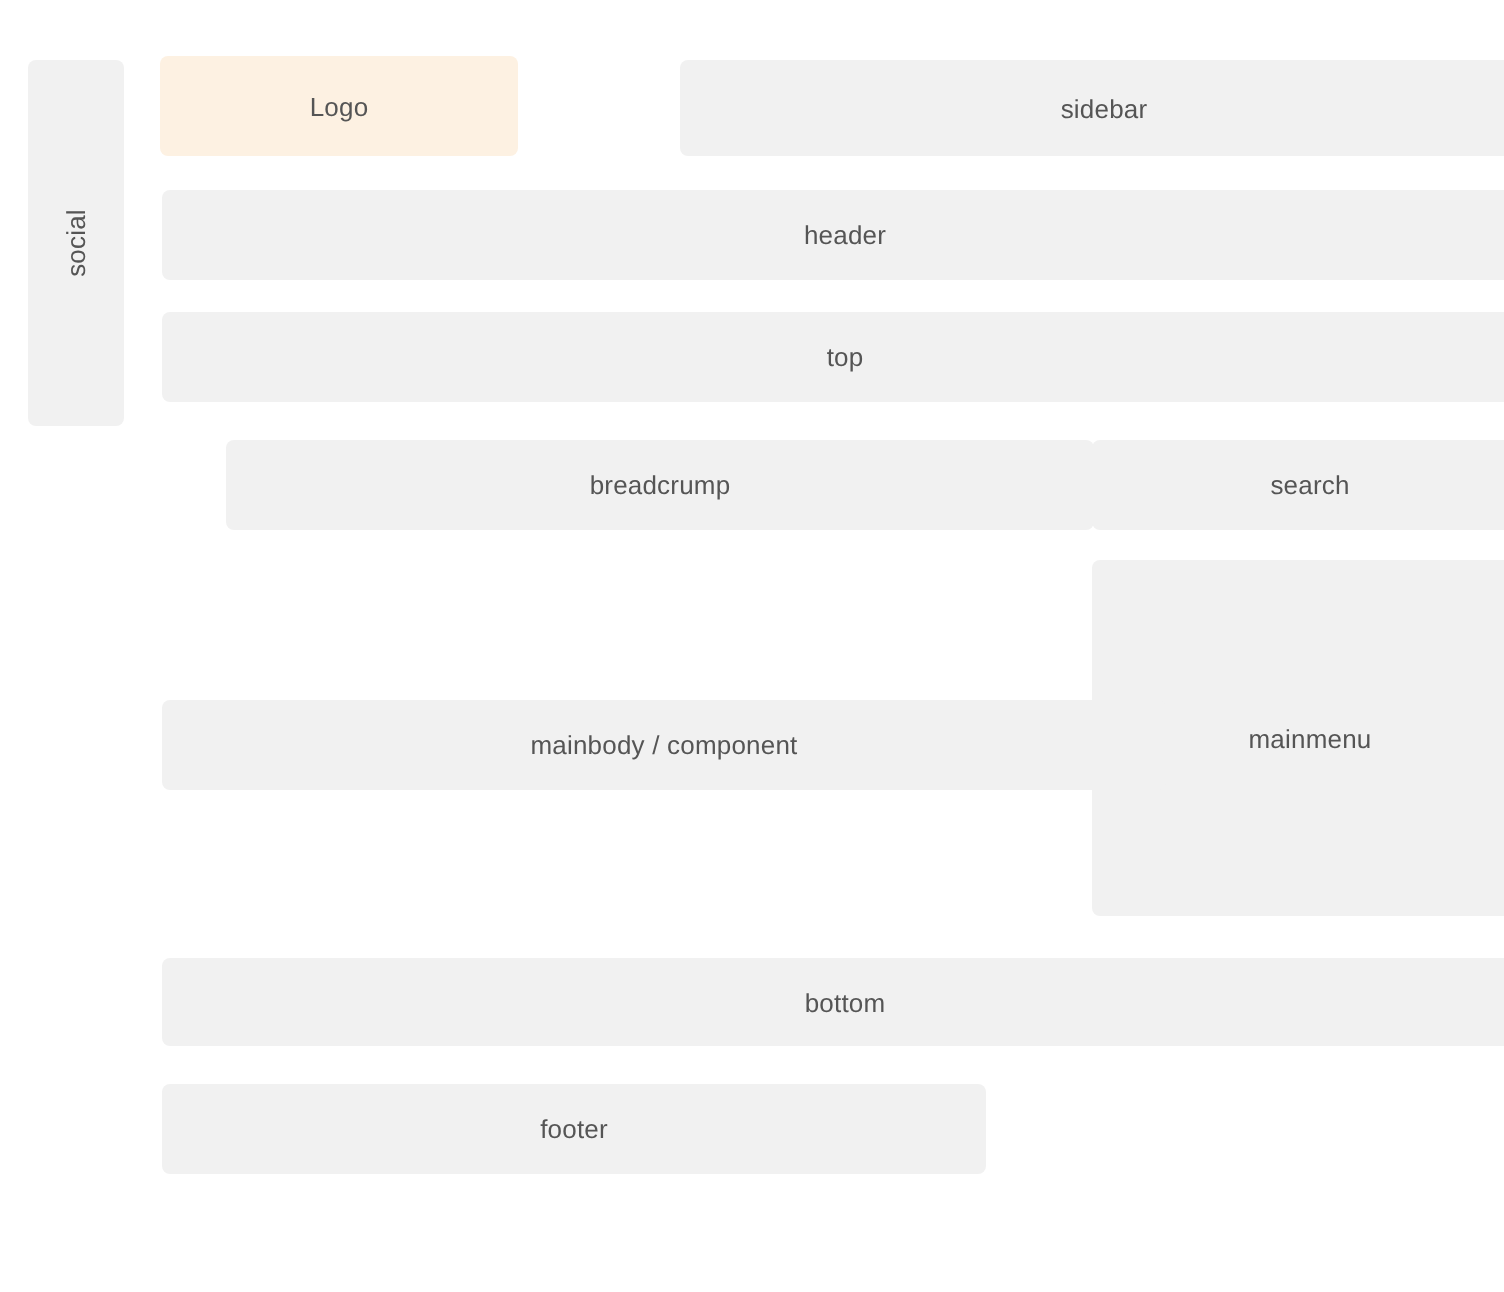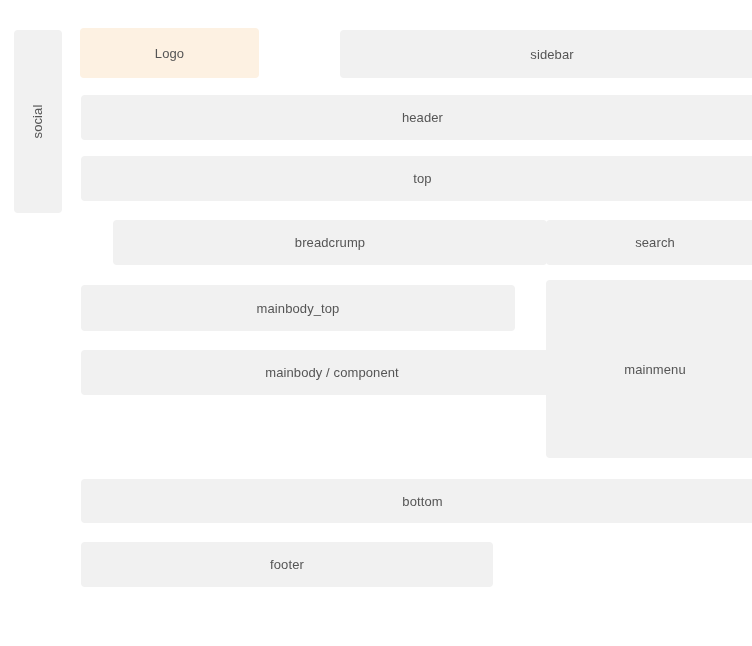--- a/index.html
+++ b/index.html
@@ -95,23 +95,20 @@
   </div>
 
   <div class="block" id="block-breadcrump">
     <span class="label">breadcrump</span>
   </div>
 
   <div class="block" id="block-search">
     <span class="label">search</span>
   </div>
 
-  <div class="block" id="block-mainbodytop">
-    <span class="label">mainbody_top</span>
-  </div>
 
   <div class="block" id="block-sidebar">
     <span class="label">mainmenu</span>
   </div>
 
   <div class="block" id="block-mainbody">
     <span class="label">mainbody / component</span>
   </div>
 
 

